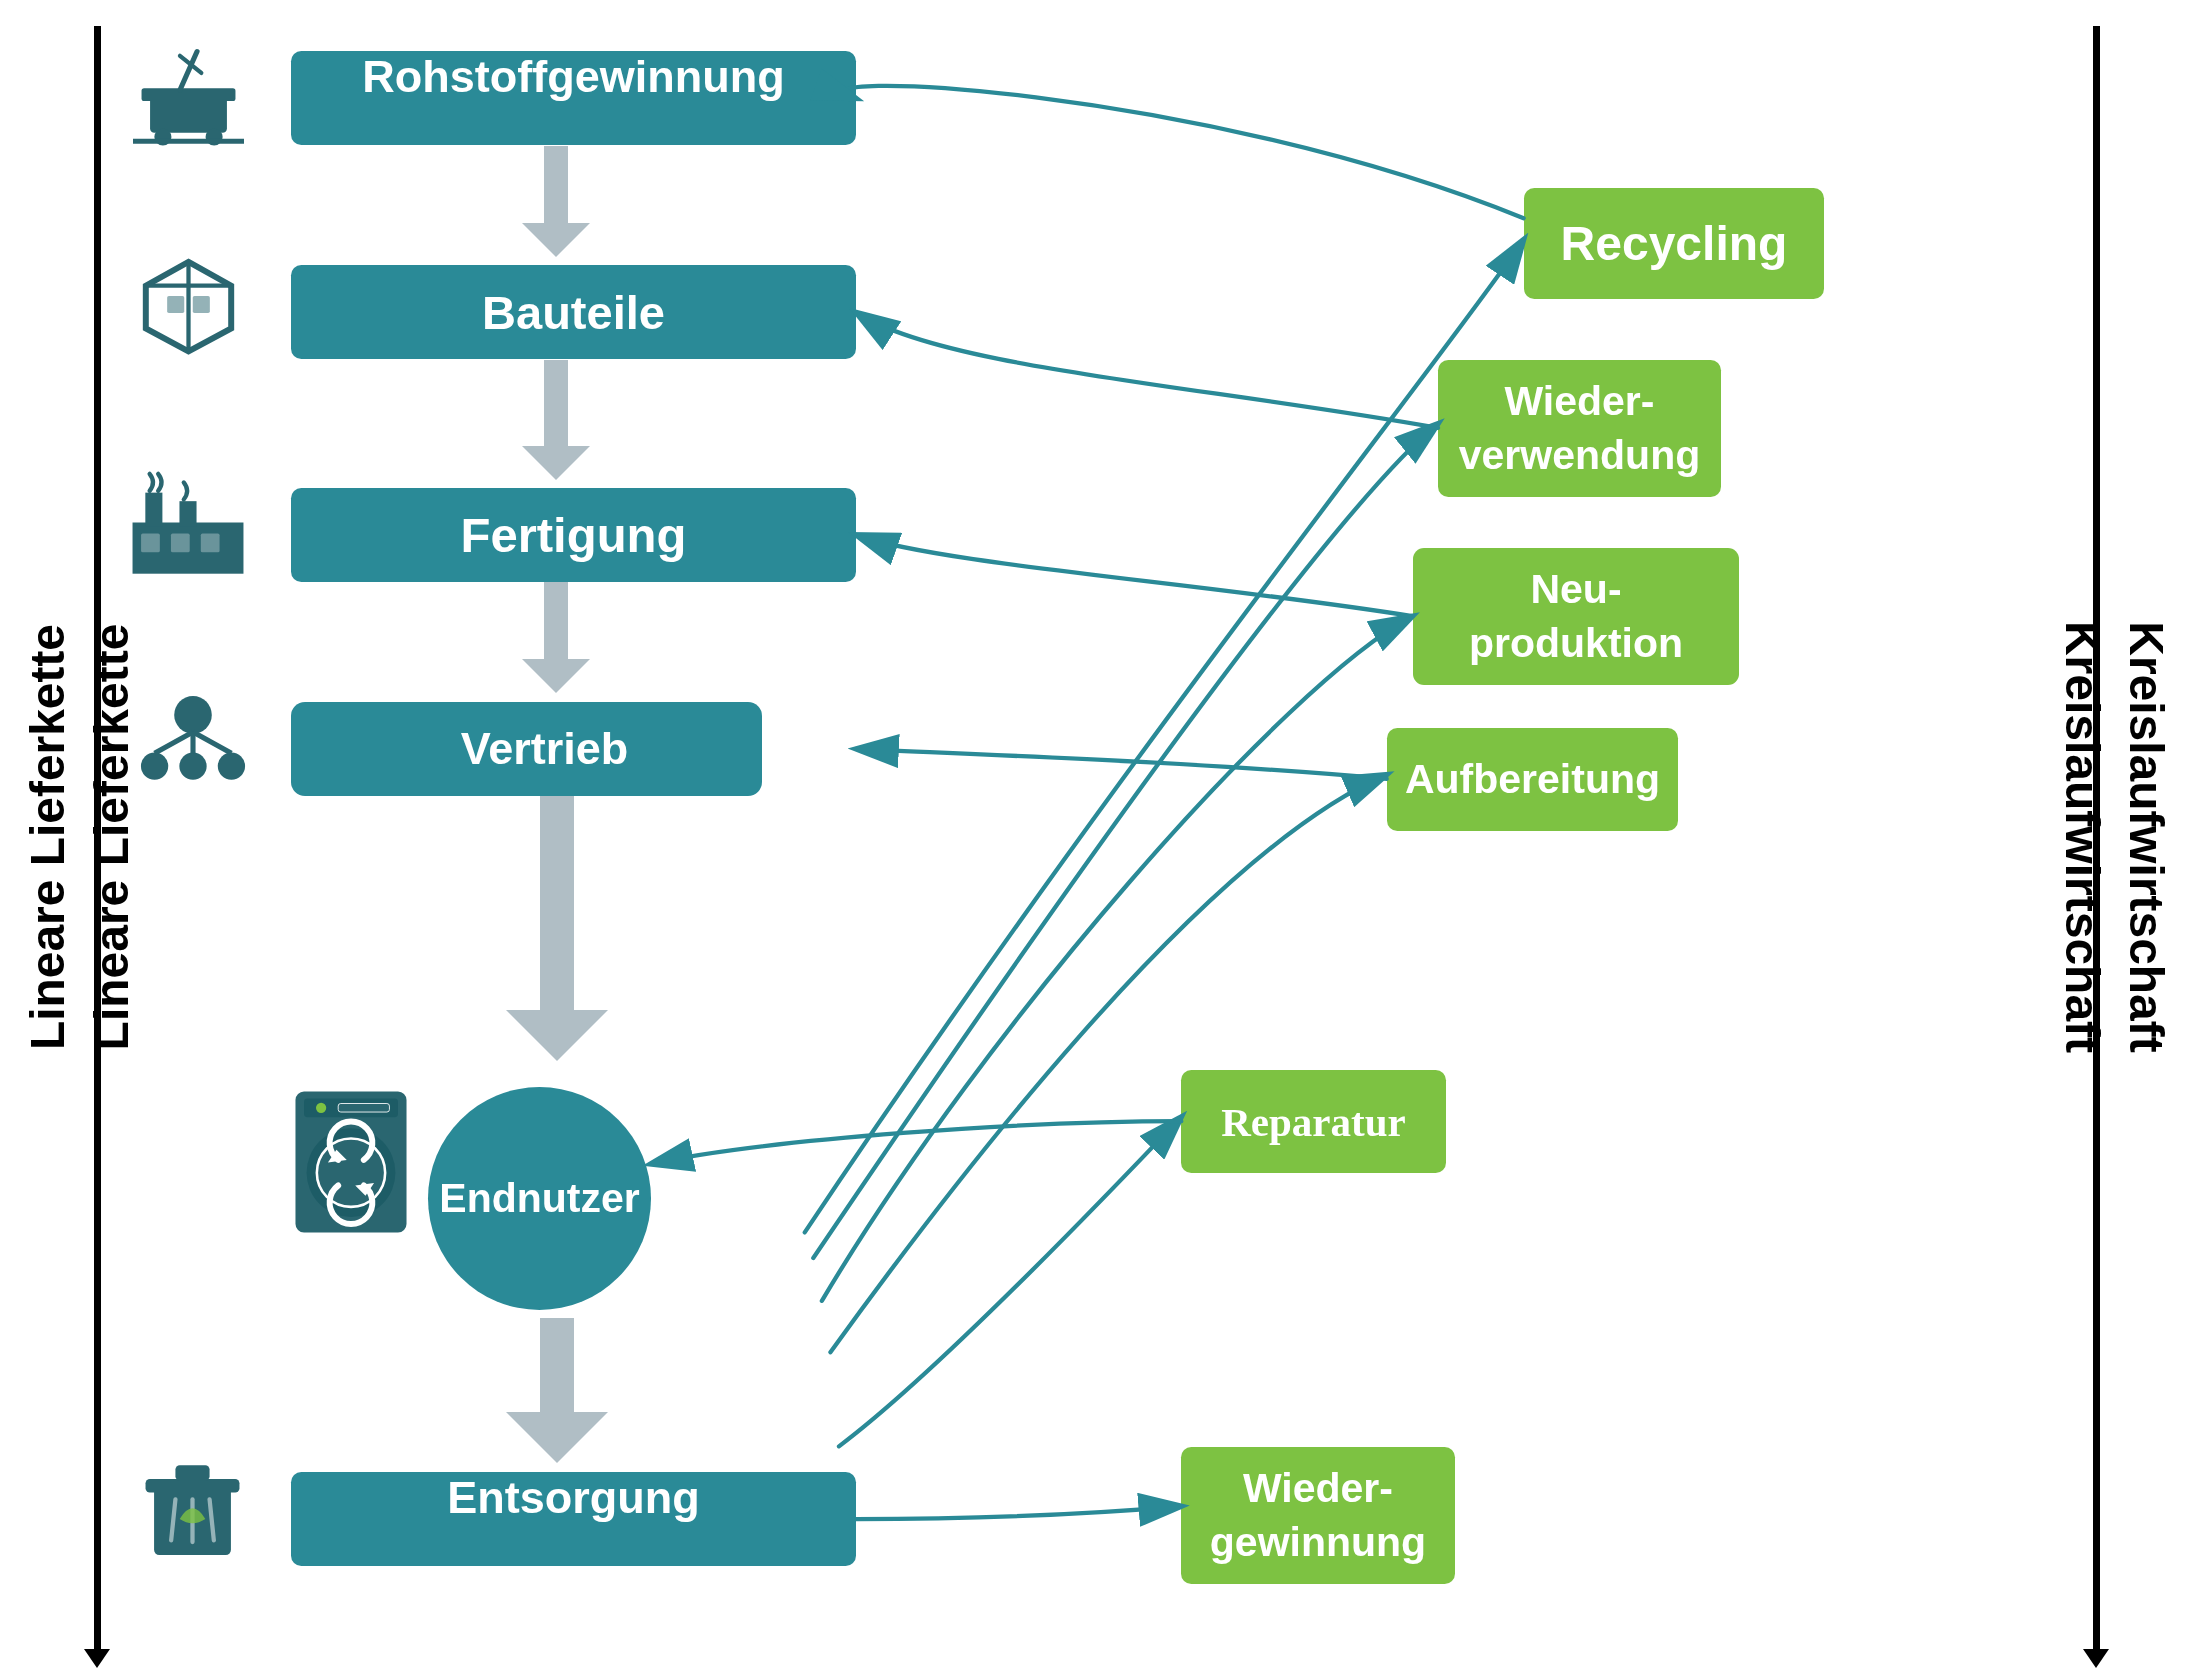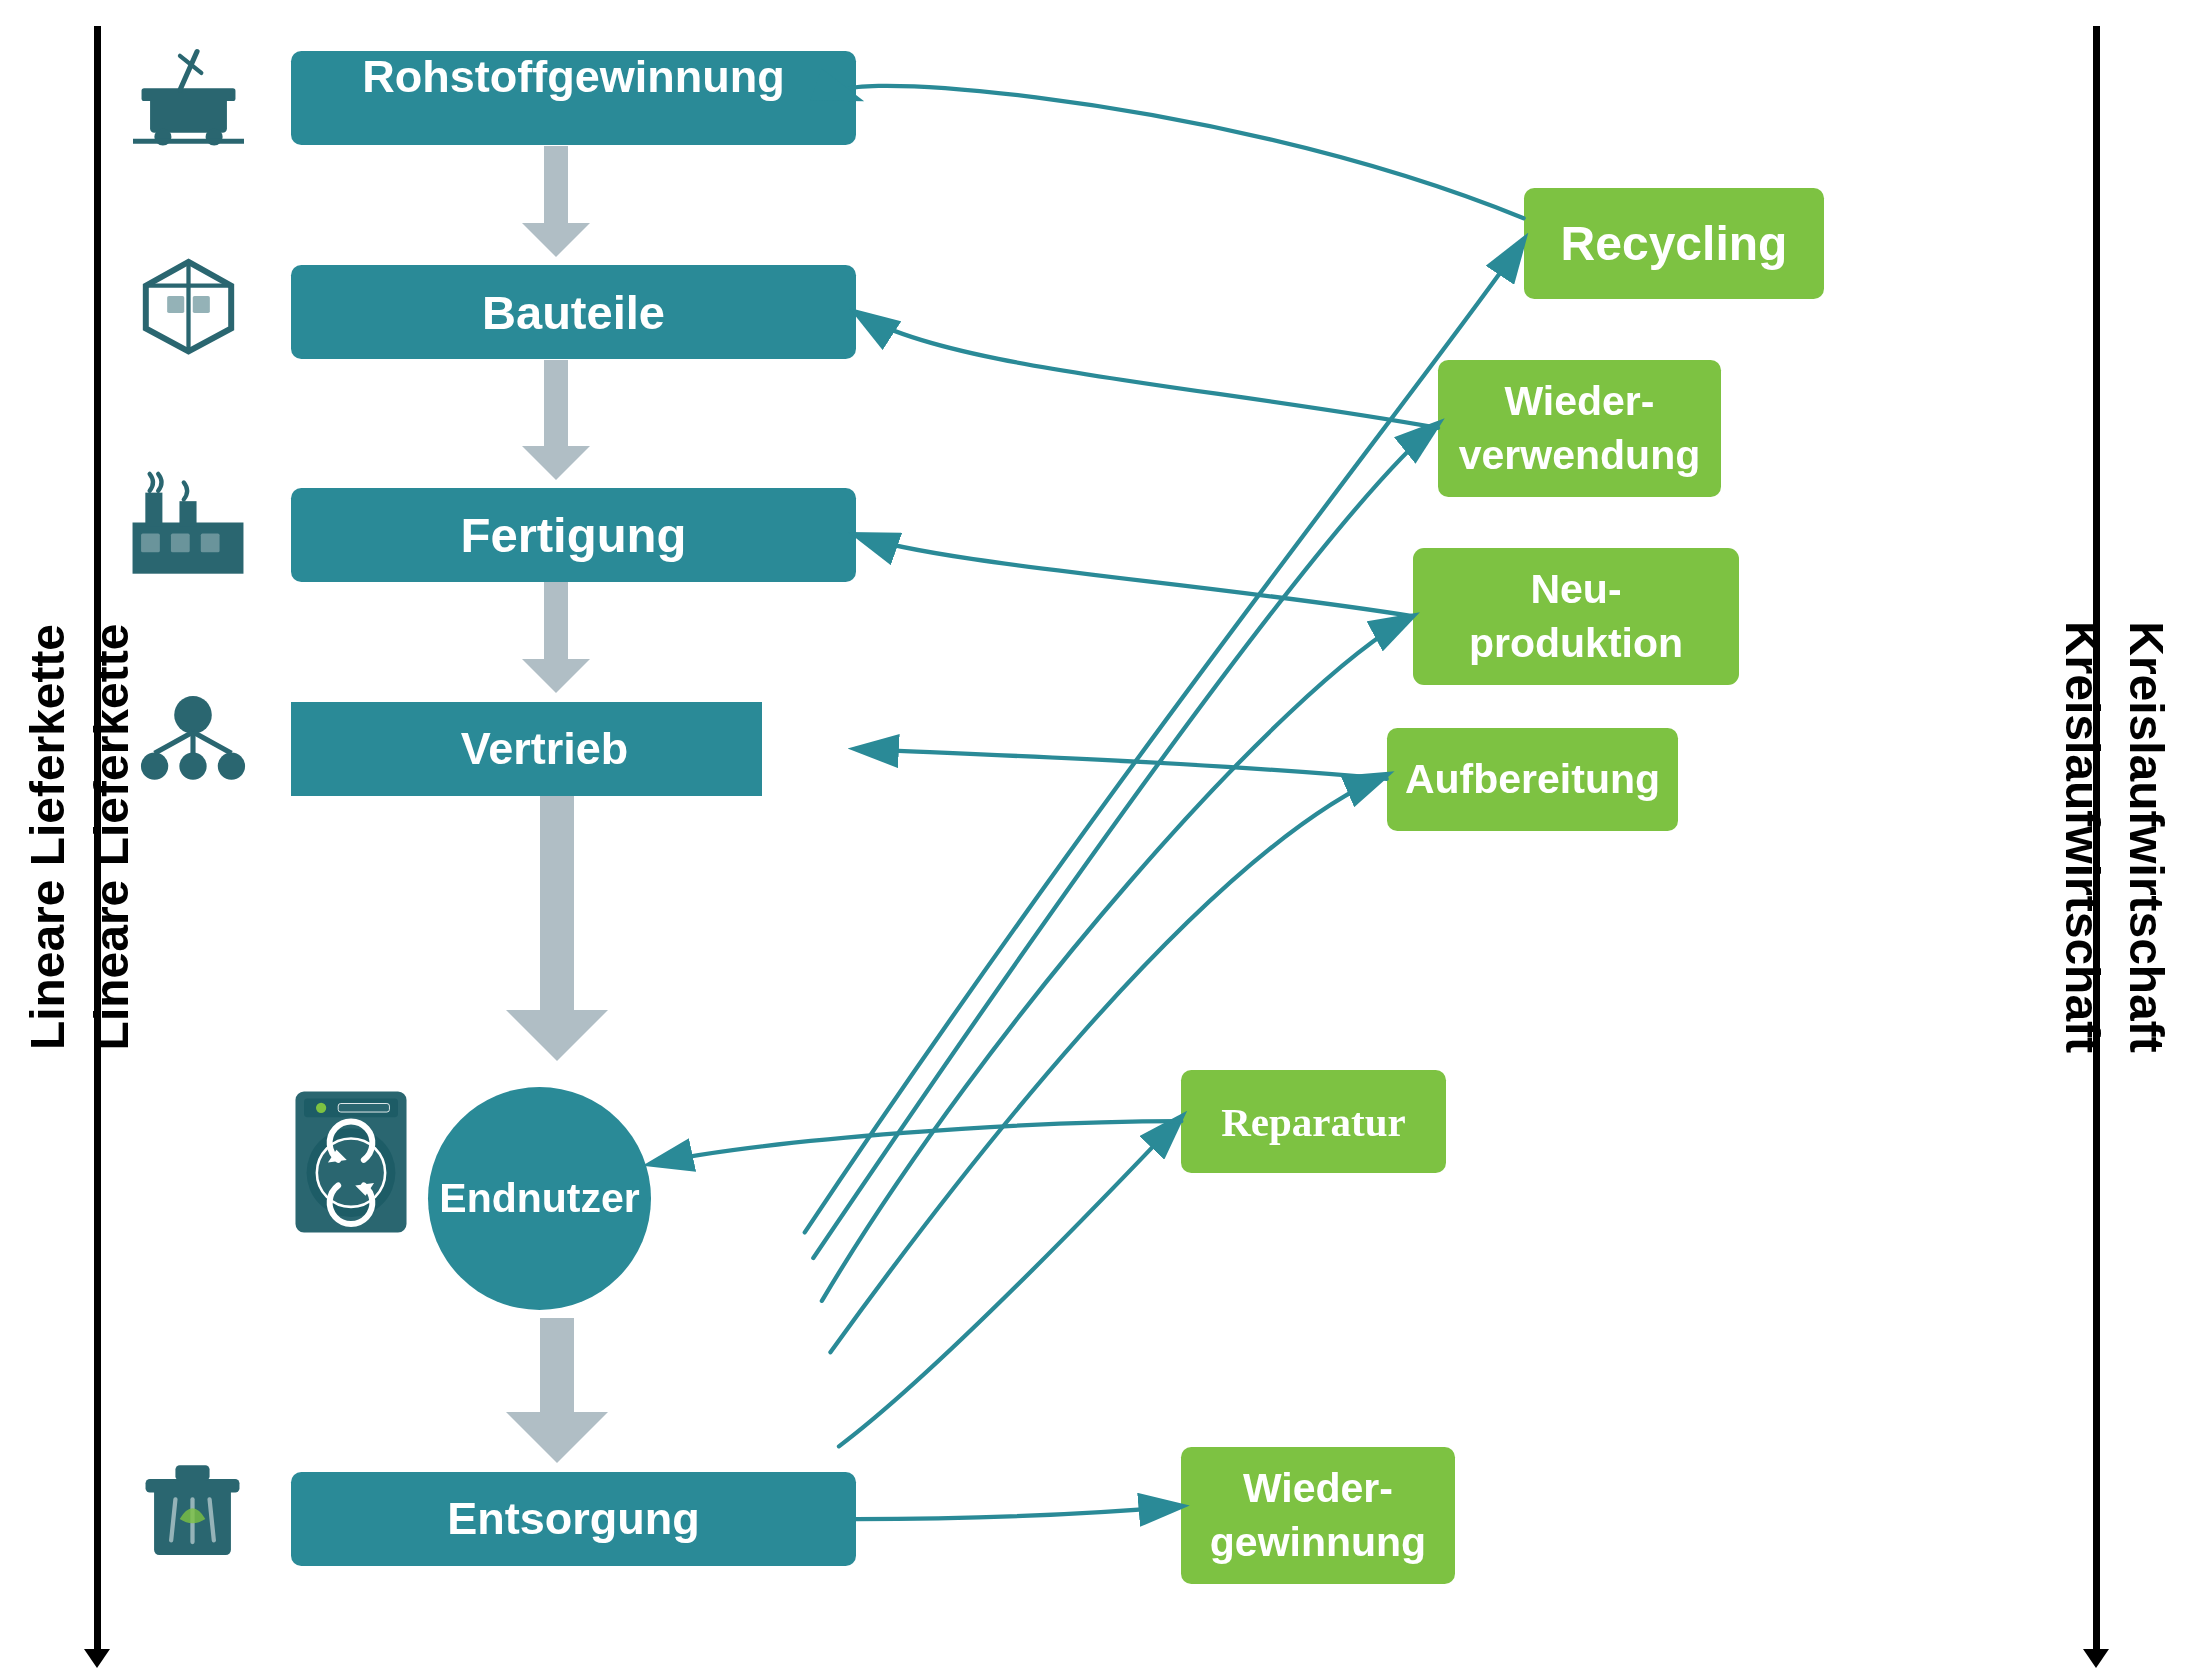--- a/index.html
+++ b/index.html
@@ -197,39 +197,39 @@
 
   <div style="position:absolute; left:291px; top:488px; width:565px; height:94px; background:#2a8a97; border-radius:10.3px; display:flex; align-items:center; justify-content:center; color:#fff; font-size:49px; font-weight:600;">
     <span>Fertigung</span>
   </div>
 
   <div style="position:absolute; left:522px; top:582px; width:68px; height:111px;">
     <div style="width:24px; height:77px; background:#b0bec5; margin:0 auto;"></div>
     <div style="width:0; height:0; border-left:34px solid transparent; border-right:34px solid transparent; border-top:34px solid #b0bec5; margin:0 auto;"></div>
   </div>
 
-  <div style="position:absolute; left:291px; top:702px; width:471px; height:94px; background:#2a8a97; border-radius:0; display:flex; align-items:center; justify-content:center; color:#fff; font-size:45px; font-weight:600;padding-left:36px;">
+  <div style="position:absolute; left:291px; top:702px; width:471px; height:94px; background:#2a8a97; border-radius:14px; display:flex; align-items:center; justify-content:center; color:#fff; font-size:45px; font-weight:600;padding-left:36px;">
     <span>Vertrieb</span>
   </div>
 
   <div style="position:absolute; left:505px; top:796px; width:103px; height:283px;">
     <div style="width:34px; height:214px; background:#b0bec5; margin:0 auto;"></div>
     <div style="width:0; height:0; border-left:51px solid transparent; border-right:51px solid transparent; border-top:51px solid #b0bec5; margin:0 auto;"></div>
   </div>
 
   <div style="position:absolute; left:428px; top:1087px; width:223px; height:223px; background:#2a8a97; border-radius:50%; display:flex; align-items:center; justify-content:center; color:#fff; font-size:41px; font-weight:600;">
     <span>Endnutzer</span>
   </div>
 
   <div style="position:absolute; left:505px; top:1318px; width:103px; height:146px;">
     <div style="width:34px; height:94px; background:#b0bec5; margin:0 auto;"></div>
     <div style="width:0; height:0; border-left:51px solid transparent; border-right:51px solid transparent; border-top:51px solid #b0bec5; margin:0 auto;"></div>
   </div>
 
-  <div style="position:absolute; left:291px; top:1472px; width:565px; height:94px; background:#2a8a97; border-radius:10.3px; display:flex; align-items:center; justify-content:center; color:#fff; font-size:45px; font-weight:600;">
+  <div style="position:absolute; left:291px; top:1472px; width:565px; height:94px; background:#2a8a97; border-radius:10.3px; display:flex; justify-content:center; color:#fff; font-size:45px; font-weight:600;">
     <span>Entsorgung</span>
   </div>
 
   <div style="position:absolute; left:1524px; top:188px; width:300px; height:111px; background:#7dc242; border-radius:10.3px; display:flex; align-items:center; justify-content:center; color:#fff; font-size:48px; font-weight:600;">
     <span>Recycling</span>
   </div>
 
   <div style="position:absolute; left:1438px; top:360px; width:283px; height:137px; background:#7dc242; border-radius:10.3px; display:flex; align-items:center; justify-content:center; color:#fff; font-size:41px; font-weight:600; text-align:center; line-height:1.3;">
     <span>Wieder-<br>verwendung</span>
   </div>

